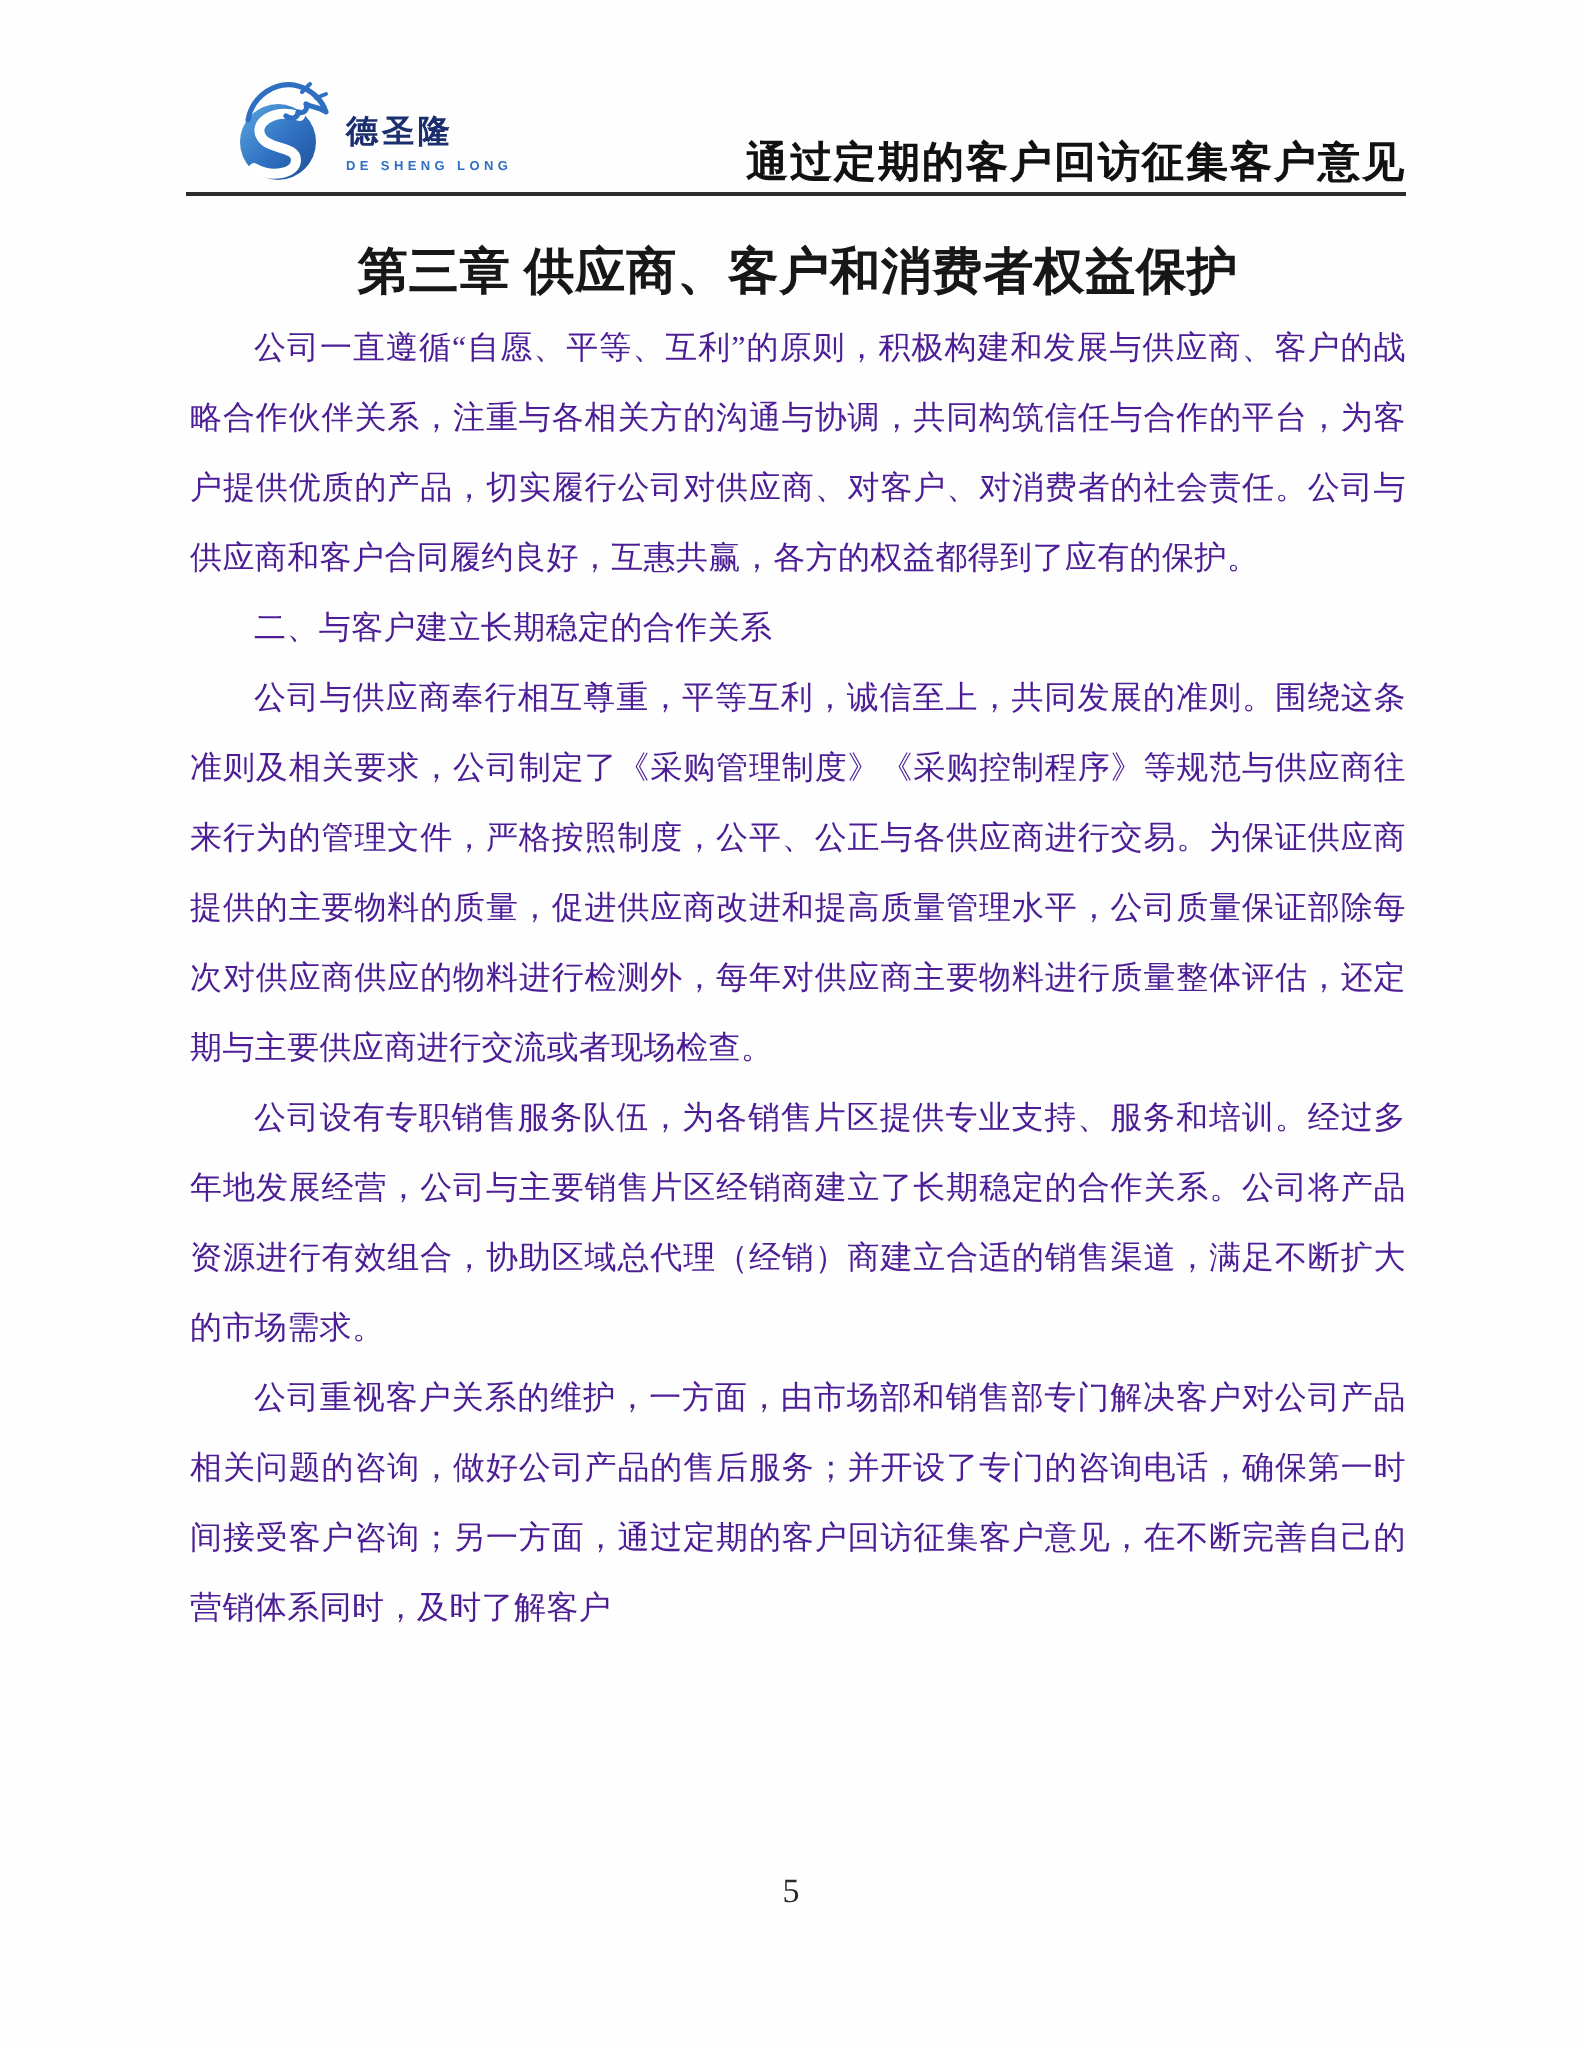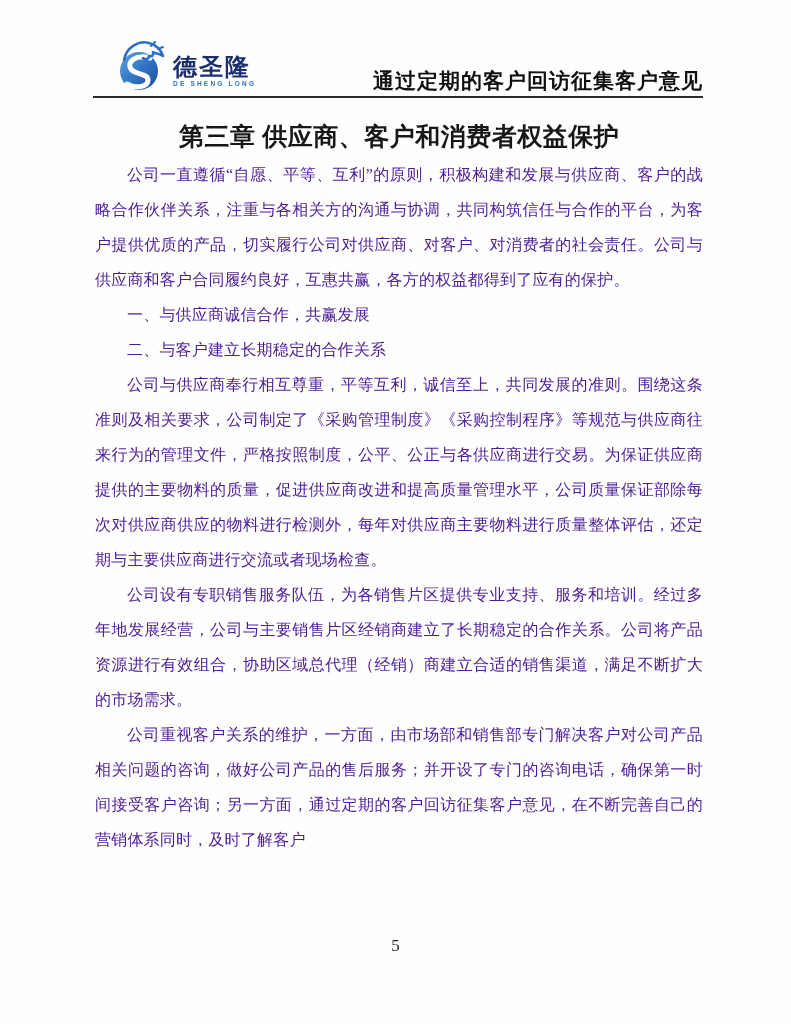--- a/index.html
+++ b/index.html
@@ -24,21 +24,21 @@
     top: 38px;
     display: flex;
     align-items: center;
     gap: 5px;
   }
   .logo-mark { width: 52px; height: 56px; display: block; }
   .logo-text { display: flex; flex-direction: column; justify-content: center; margin-top: 10px; }
   .logo-cn {
     font-family: "Liberation Sans", "DejaVu Sans", sans-serif;
     font-weight: bold;
-    font-size: 24px;
+    font-size: 16px;
     letter-spacing: 2px;
     color: #1b2f6e;
     line-height: 22px;
   }
   .logo-en {
     font-family: "Liberation Sans", "DejaVu Sans", sans-serif;
     font-weight: bold;
     font-size: 6.5px;
     letter-spacing: 2.2px;
     color: #2f6fc1;
@@ -133,21 +133,20 @@
 
     <div class="company-name">通过定期的客户回访征集客户意见</div>
     <div class="header-rule"></div>
   </div>
 
   <div class="content">
     <h1 class="doc-title">第三章 供应商、客户和消费者权益保护</h1>
 
     <p class="para">公司一直遵循“自愿、平等、互利”的原则，积极构建和发展与供应商、客户的战略合作伙伴关系，注重与各相关方的沟通与协调，共同构筑信任与合作的平台，为客户提供优质的产品，切实履行公司对供应商、对客户、对消费者的社会责任。公司与供应商和客户合同履约良好，互惠共赢，各方的权益都得到了应有的保护。</p>
 
-    <p class="para heading-para">一、与供应商诚信合作，共赢发展</p>
 
     <p class="para heading-para">二、与客户建立长期稳定的合作关系</p>
 
     <p class="para">公司与供应商奉行相互尊重，平等互利，诚信至上，共同发展的准则。围绕这条准则及相关要求，公司制定了《采购管理制度》《采购控制程序》等规范与供应商往来行为的管理文件，严格按照制度，公平、公正与各供应商进行交易。为保证供应商提供的主要物料的质量，促进供应商改进和提高质量管理水平，公司质量保证部除每次对供应商供应的物料进行检测外，每年对供应商主要物料进行质量整体评估，还定期与主要供应商进行交流或者现场检查。</p>
 
     <p class="para">公司设有专职销售服务队伍，为各销售片区提供专业支持、服务和培训。经过多年地发展经营，公司与主要销售片区经销商建立了长期稳定的合作关系。公司将产品资源进行有效组合，协助区域总代理（经销）商建立合适的销售渠道，满足不断扩大的市场需求。</p>
 
     <p class="para">公司重视客户关系的维护，一方面，由市场部和销售部专门解决客户对公司产品相关问题的咨询，做好公司产品的售后服务；并开设了专门的咨询电话，确保第一时间接受客户咨询；另一方面，通过定期的客户回访征集客户意见，在不断完善自己的营销体系同时，及时了解客户</p>
   </div>
 

